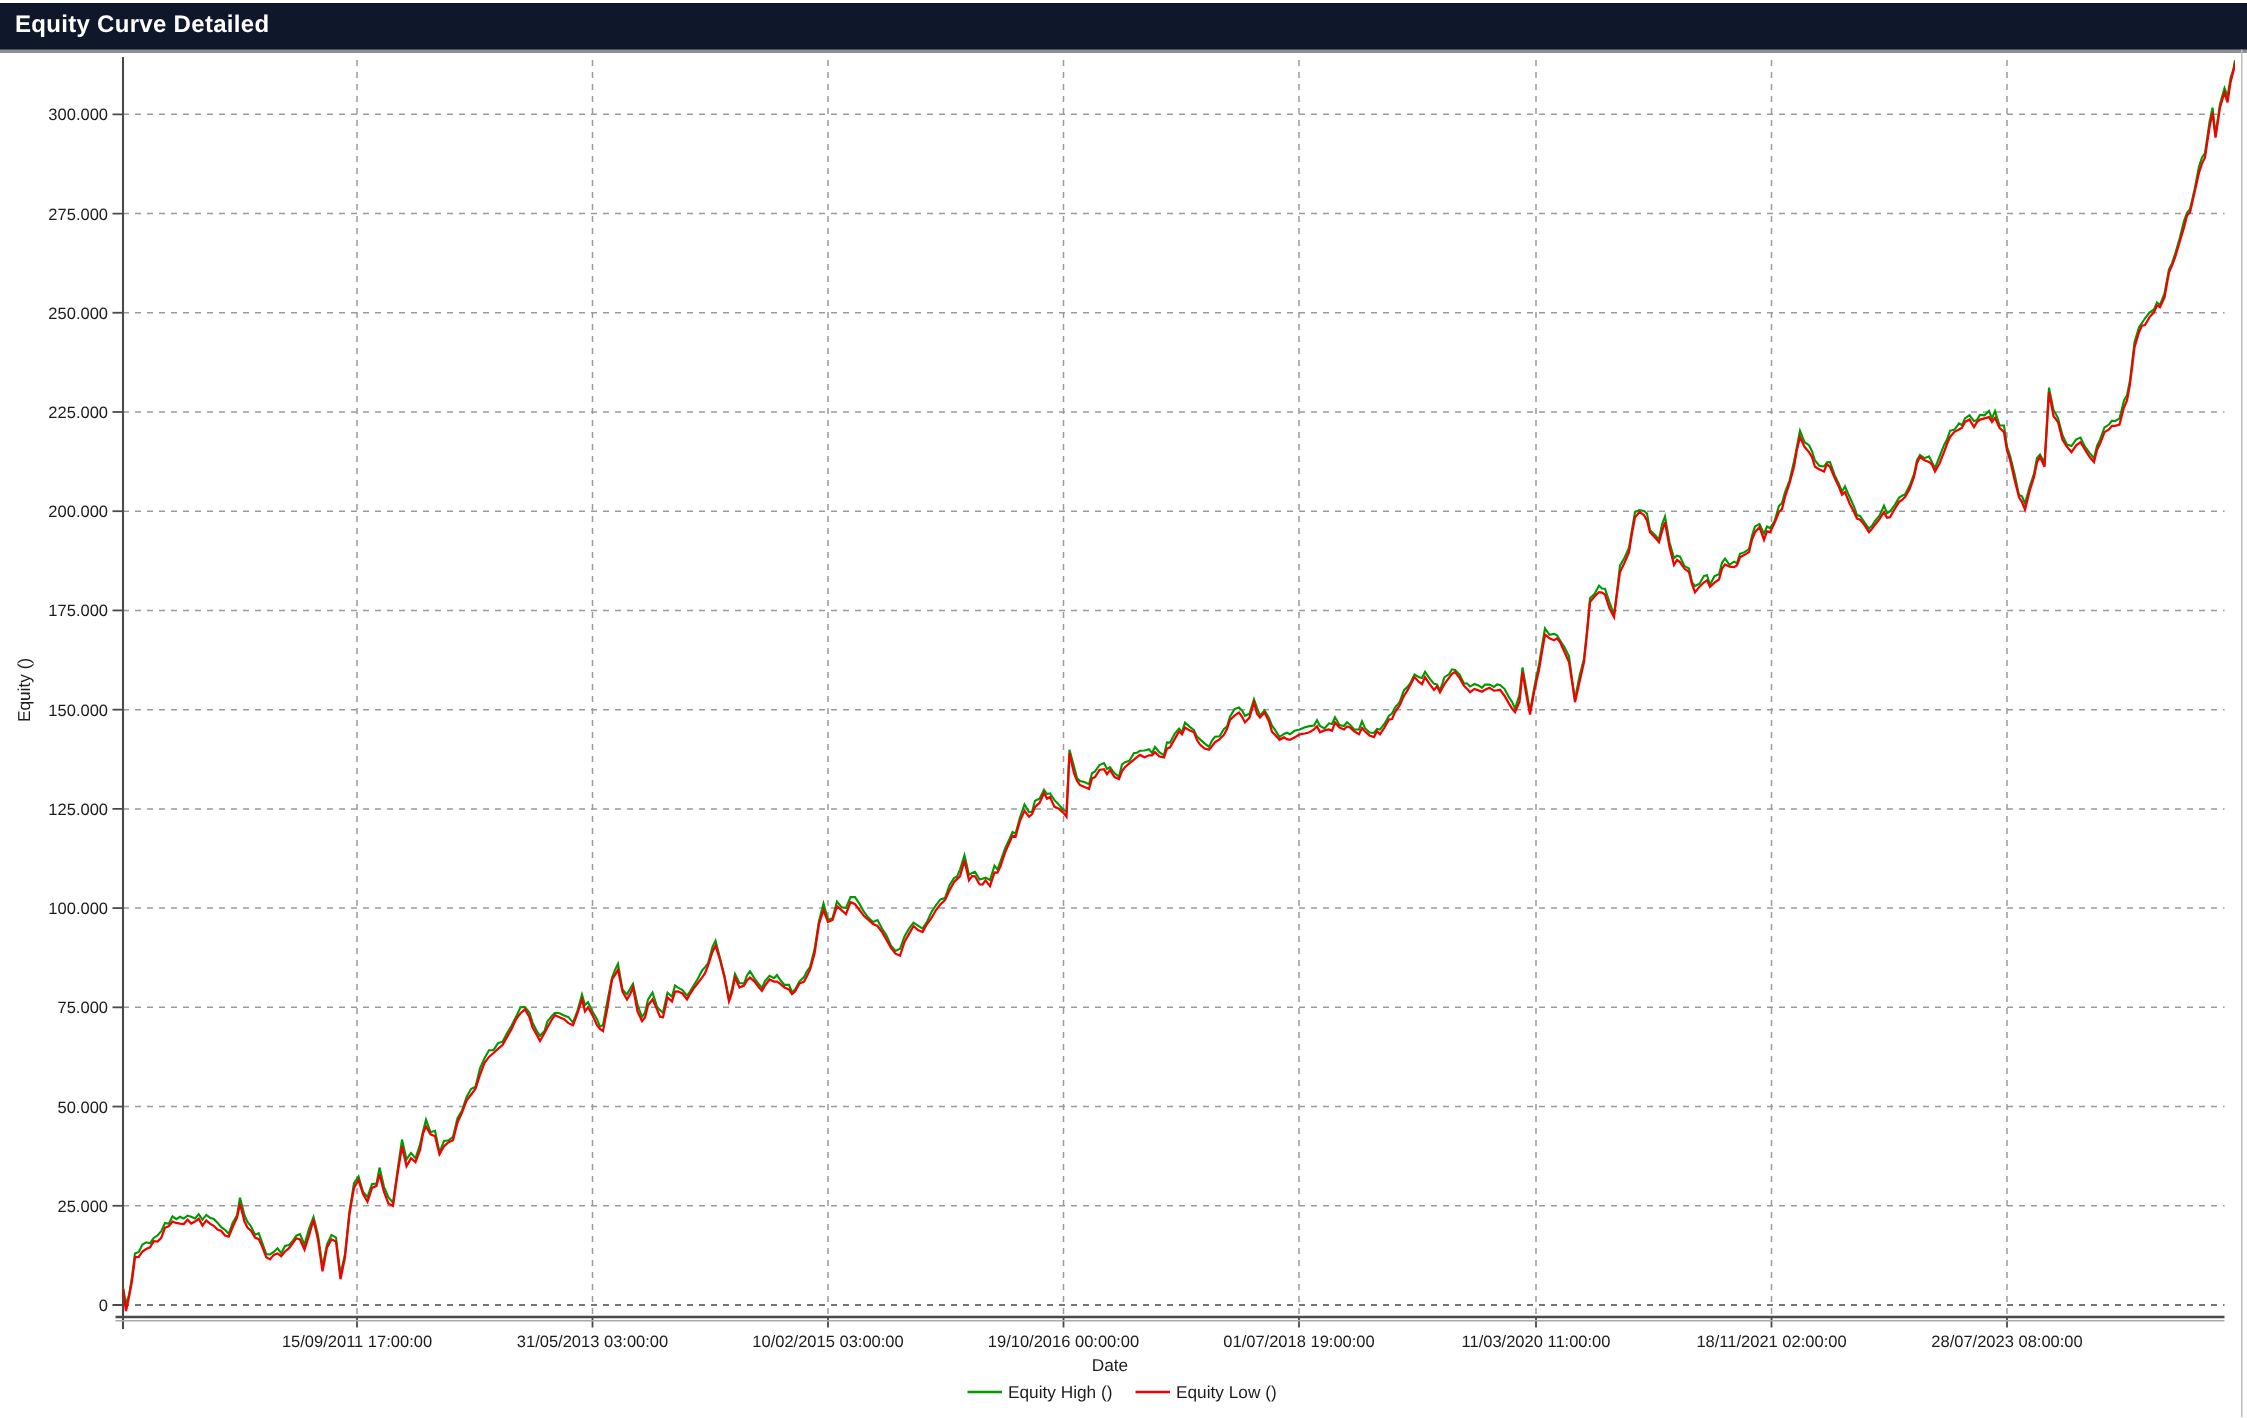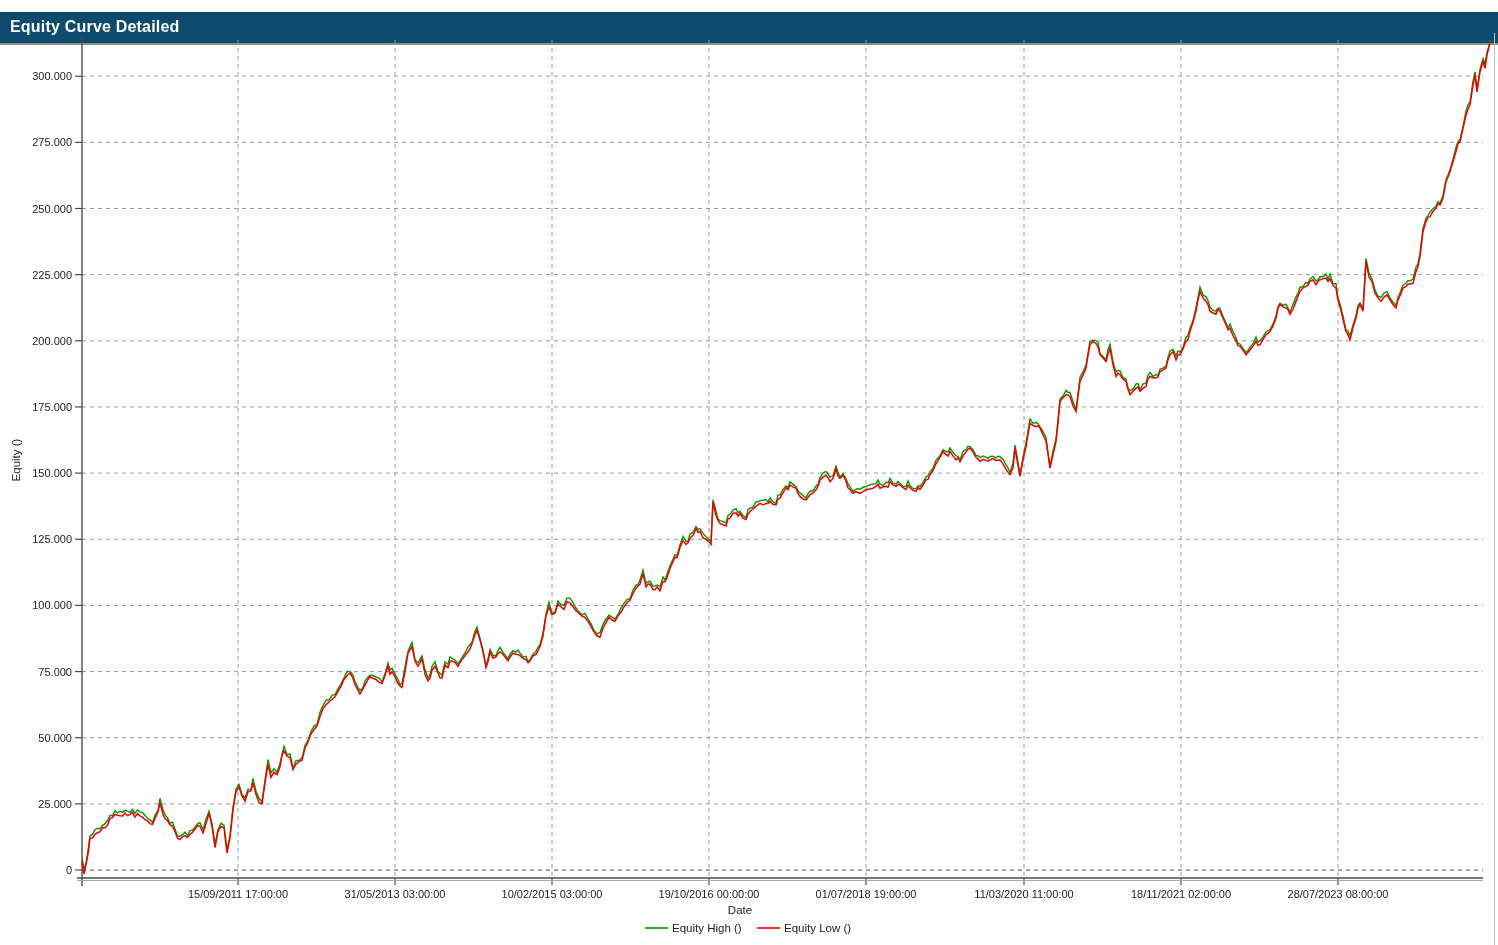--- a/index.html
+++ b/index.html
@@ -4,22 +4,22 @@
 <style>
   html,body{margin:0;padding:0;background:#fff;}
   .window{
     position:relative;
     width:1498px;height:945px;
     background:#ffffff;
     font-family:"Liberation Sans", sans-serif;
     overflow:hidden;
   }
   .titlebar{
-    position:absolute;left:0;top:12px;width:1498px;height:33px;
-    background:#0c4a6e;
+    position:absolute;left:0;top:2px;width:1498px;height:33px;
+    background:#0f172a;
     border-bottom:2px solid #8f8f8f;
     box-sizing:border-box;
   }
   .titlebar .title{
     display:block;
     padding:6px 0 0 10px;
     color:#ffffff;
     font-size:16px;
     font-weight:bold;
     letter-spacing:0.2px;

